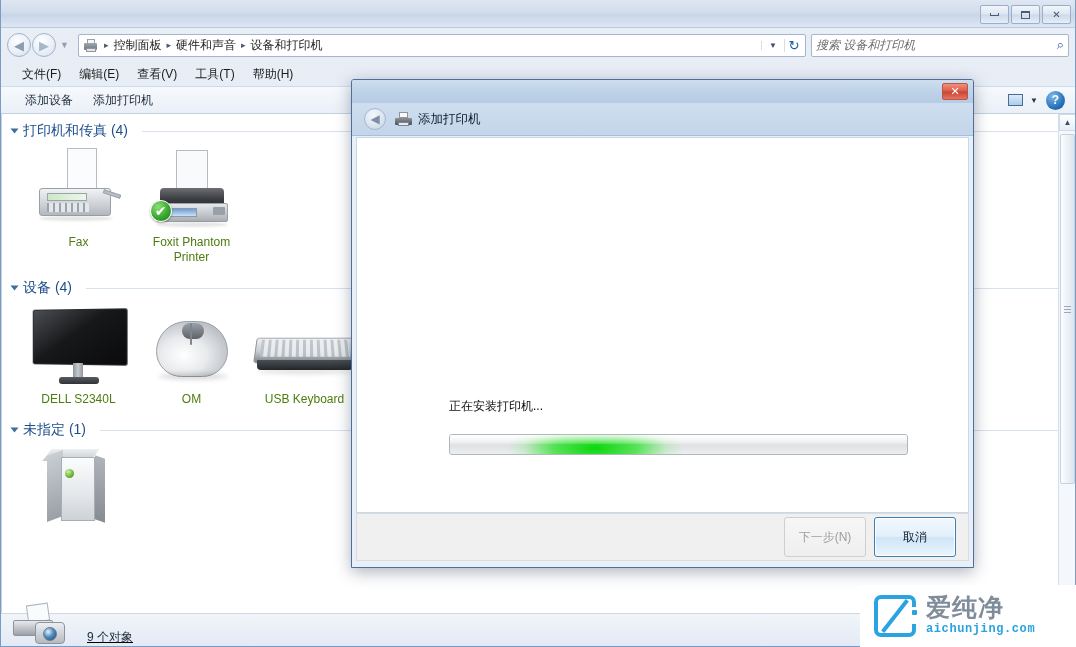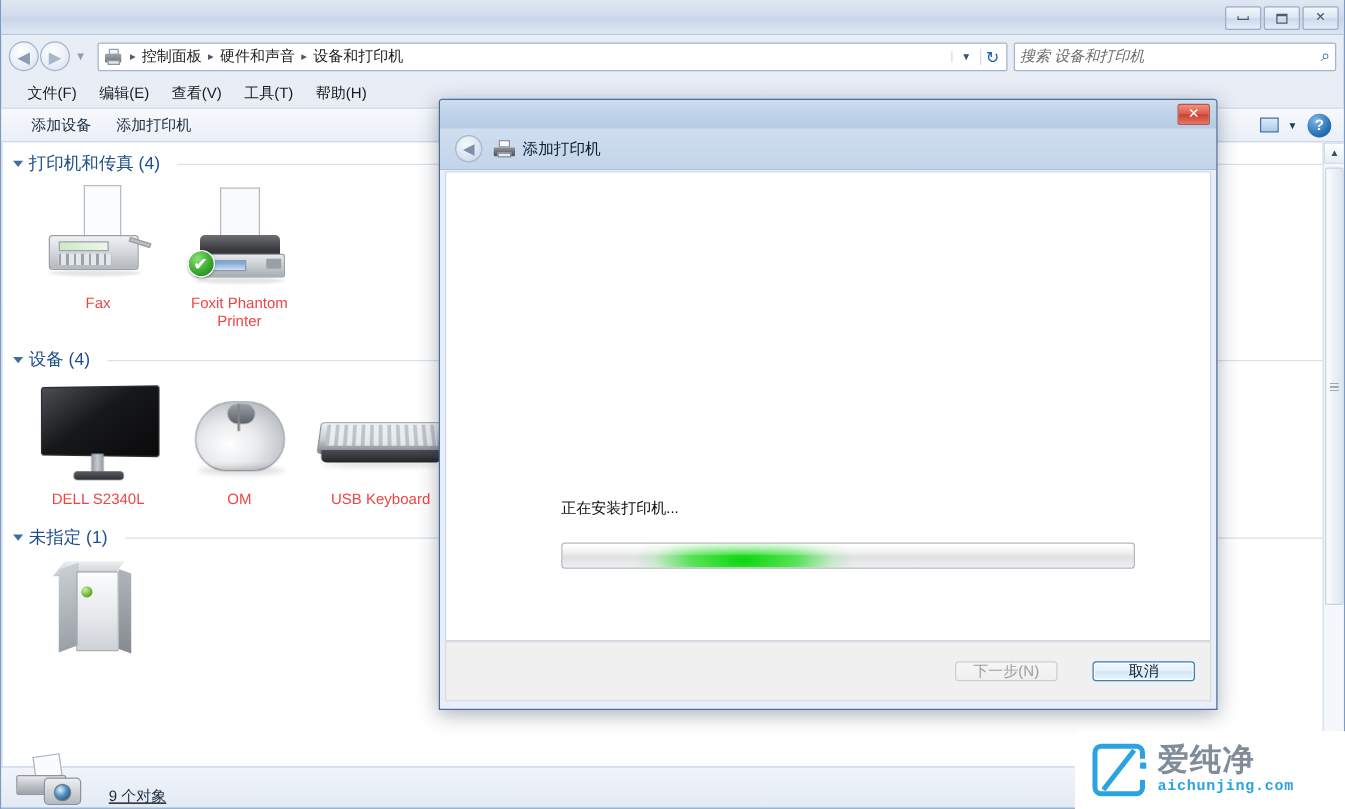--- a/index.html
+++ b/index.html
@@ -158,21 +158,21 @@
   .group-head .tri {
     width: 0; height: 0; border-left: 5px solid #3d6f9e;
     border-top: 4px solid transparent; border-bottom: 4px solid transparent;
     transform: rotate(90deg);
   }
   .group-head .rule { flex: 1; height: 1px; background: #d8e2ec; margin-left: 8px; margin-right: 12px; }
 
   .items { display: flex; align-items: flex-start; padding-left: 10px; }
   .item { width: 113px; text-align: center; }
   .item .thumb { height: 88px; position: relative; display: flex; align-items: flex-end; justify-content: center; }
-  .item .lbl { font-size: 12px; color: #ef4444; line-height: 15px; padding-top: 3px; }
+  .item .lbl { font-size: 12px; color: #4d7c0f; line-height: 15px; padding-top: 3px; }
 
   
   .pr { position: relative; width: 92px; height: 84px; }
   .pr .sheet { position: absolute; left: 30px; top: 2px; width: 32px; height: 42px; background: #f9fafb; border: 1px solid #b6bcc3; border-bottom: none; }
   .pr .top { position: absolute; left: 14px; top: 40px; width: 64px; height: 18px; border-radius: 4px 4px 0 0;
     background: linear-gradient(180deg,#6e6f72 0%, #3d3e41 60%, #2e2f32 100%); }
   .pr .bodyc { position: absolute; left: 10px; top: 55px; width: 72px; height: 19px; border-radius: 2px;
     background: linear-gradient(180deg,#e6e9ec 0%, #c5cace 55%, #a9aeb4 100%); border: 1px solid #9aa0a6; }
   .pr .slot { position: absolute; left: 17px; top: 60px; width: 34px; height: 9px; background: linear-gradient(180deg,#6b9ed4,#cfe0f3); border: 1px solid #8c9aa8; }
   .pr .panel { position: absolute; right: 13px; top: 59px; width: 12px; height: 8px; background: #9aa0a7; border-radius: 1px; }
@@ -352,23 +352,23 @@
   }
 
   #dlg-footer {
     position: absolute; left: 4px; right: 4px; bottom: 6px; height: 48px;
     background: #f0f0f0;
     border: 1px solid #dcdcdc;
     display: flex; align-items: center; justify-content: flex-end;
     padding-right: 12px; gap: 8px;
   }
   .dlgbtn {
-    min-width: 82px; height: 16px; padding: 0 12px;
+    min-width: 82px; height: 40px; padding: 0 12px;
     font-size: 12px; border-radius: 3px;
-    display: flex; align-items: center; justify-content: center; margin-left: 20px;
+    display: flex; align-items: center; justify-content: center;
   }
   .dlgbtn.disabled {
     color: #9d9d9d;
     border: 1px solid #cfcfcf;
     background: linear-gradient(180deg,#f6f6f6,#efefef);
   }
   .dlgbtn.default {
     color: #0c1c2e;
     border: 1px solid #3c7fb1;
     background: linear-gradient(180deg,#f2f8fd 0%,#e2f0fb 48%,#cfe5f7 52%,#eaf5fe 100%);

